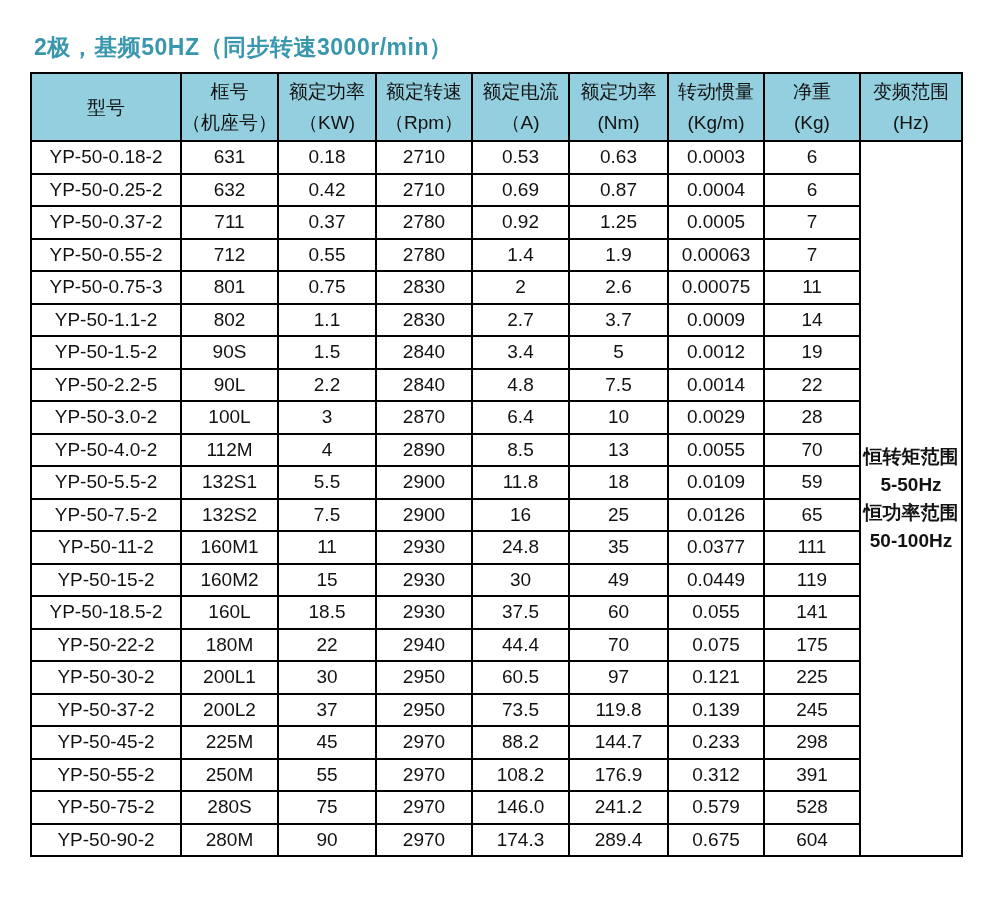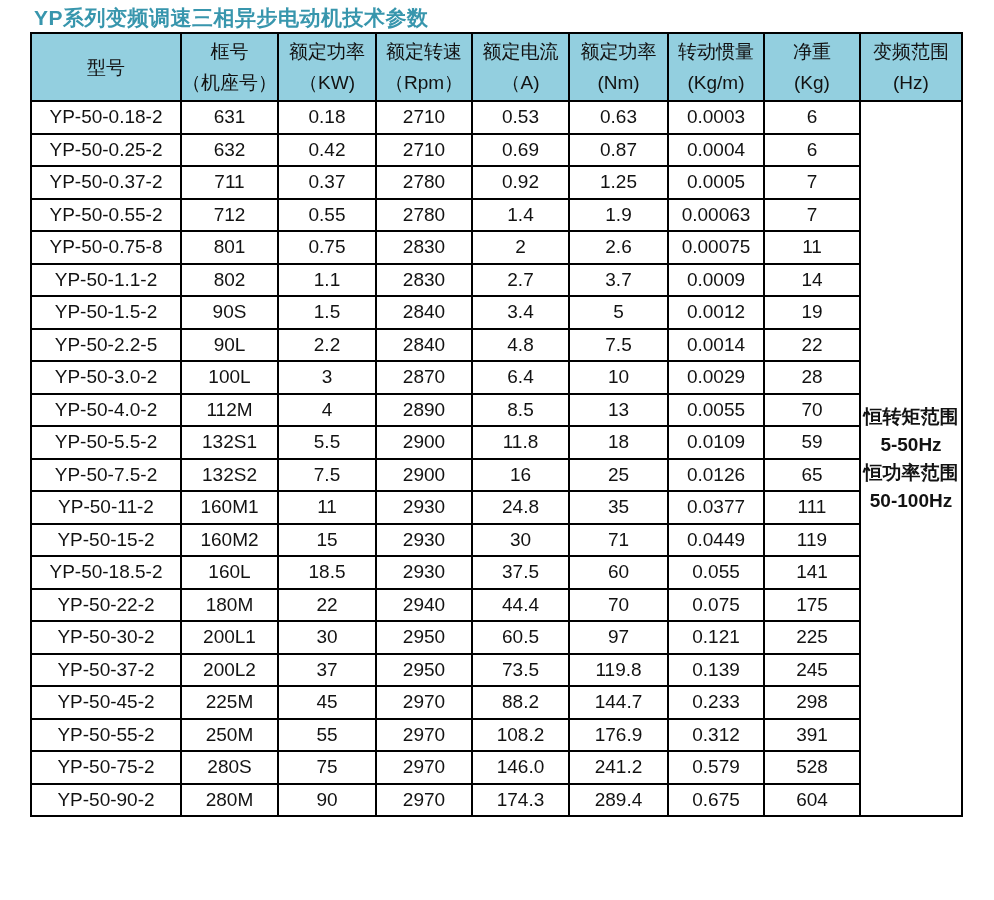--- a/index.html
+++ b/index.html
@@ -57,21 +57,21 @@
   col.c4 { width: 97px; }
   col.c5 { width: 99px; }
   col.c6 { width: 96px; }
   col.c7 { width: 96px; }
   col.c8 { width: 102px; }
 </style>
 </head>
 <body>
 
 <div class="page">
-  <h1 class="title">YP系列变频调速三相异步电动机技术参数</h1>
+  <h2 class="subtitle">2极，基频50HZ（同步转速3000r/min）</h2>
   <table class="spec-table">
     <colgroup>
       <col class="c0">
         <col class="c1">
         <col class="c2">
         <col class="c3">
       <col class="c4">
         <col class="c5">
         <col class="c6">
         <col class="c7">
@@ -157,21 +157,21 @@
           <td>YP-50-0.55-2</td>
           <td>712</td>
           <td>0.55</td>
           <td>2780</td>
           <td>1.4</td>
           <td>1.9</td>
           <td>0.00063</td>
           <td>7</td>
         </tr>
         <tr>
-          <td>YP-50-0.75-8</td>
+          <td>YP-50-0.75-3</td>
           <td>801</td>
           <td>0.75</td>
           <td>2830</td>
           <td>2</td>
           <td>2.6</td>
           <td>0.00075</td>
           <td>11</td>
         </tr>
         <tr>
           <td>YP-50-1.1-2</td>
@@ -252,21 +252,21 @@
           <td>35</td>
           <td>0.0377</td>
           <td>111</td>
         </tr>
         <tr>
           <td>YP-50-15-2</td>
           <td>160M2</td>
           <td>15</td>
           <td>2930</td>
           <td>30</td>
-          <td>71</td>
+          <td>49</td>
           <td>0.0449</td>
           <td>119</td>
         </tr>
         <tr>
           <td>YP-50-18.5-2</td>
           <td>160L</td>
           <td>18.5</td>
           <td>2930</td>
           <td>37.5</td>
           <td>60</td>

